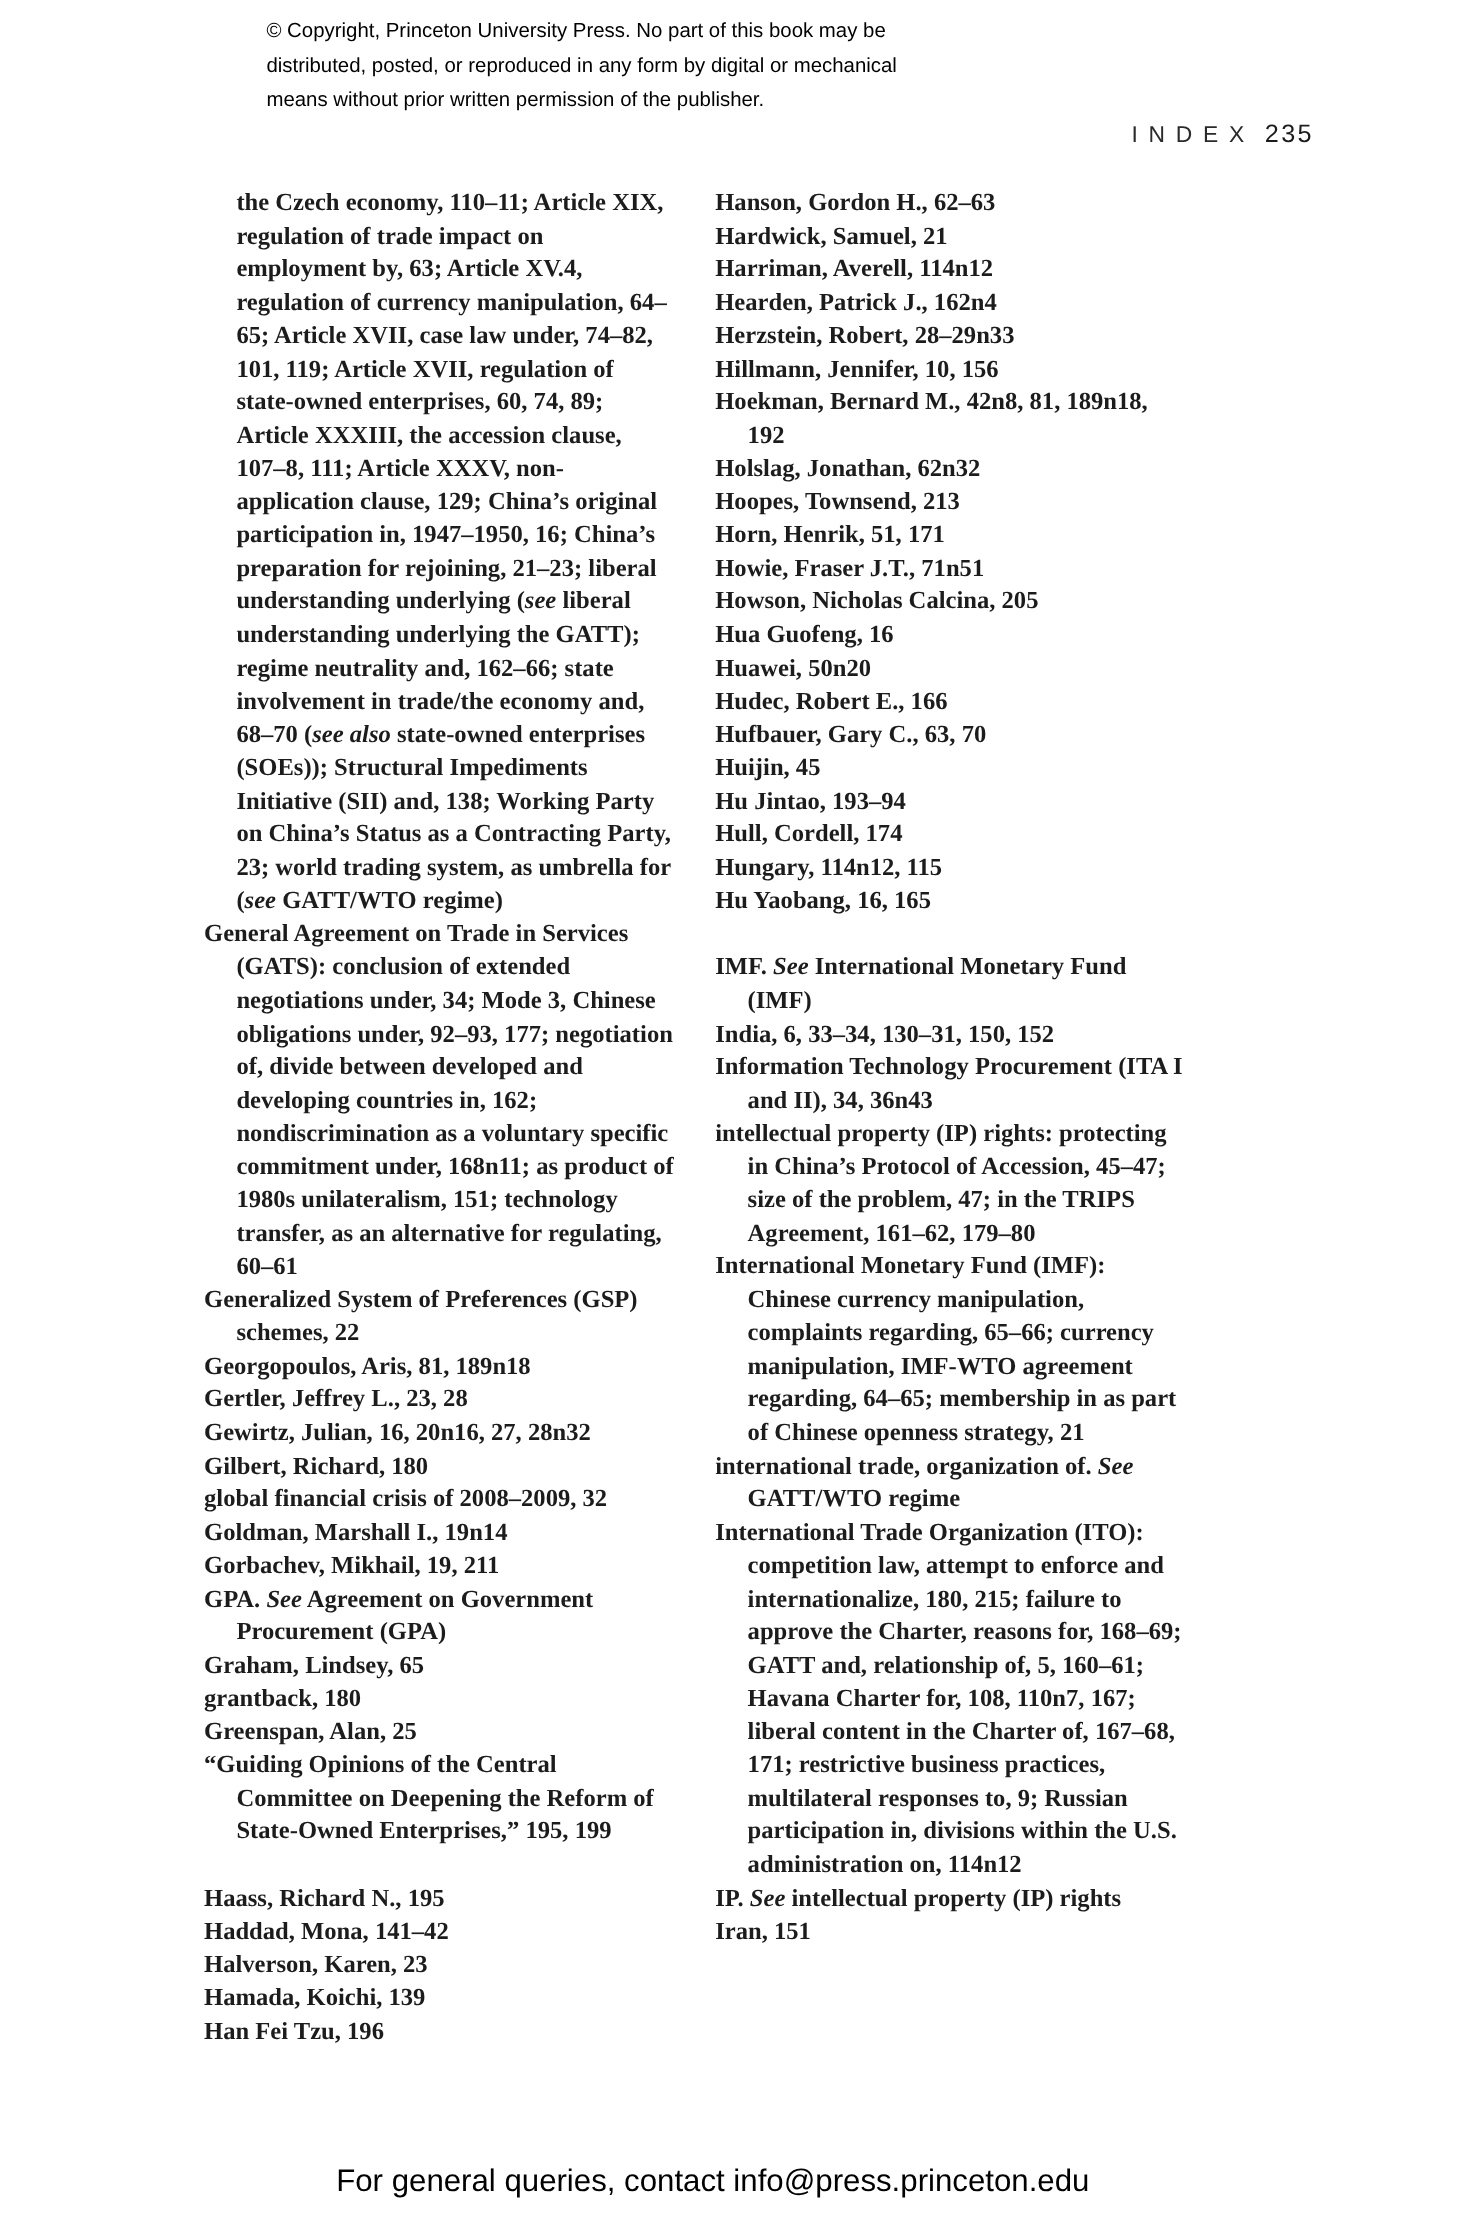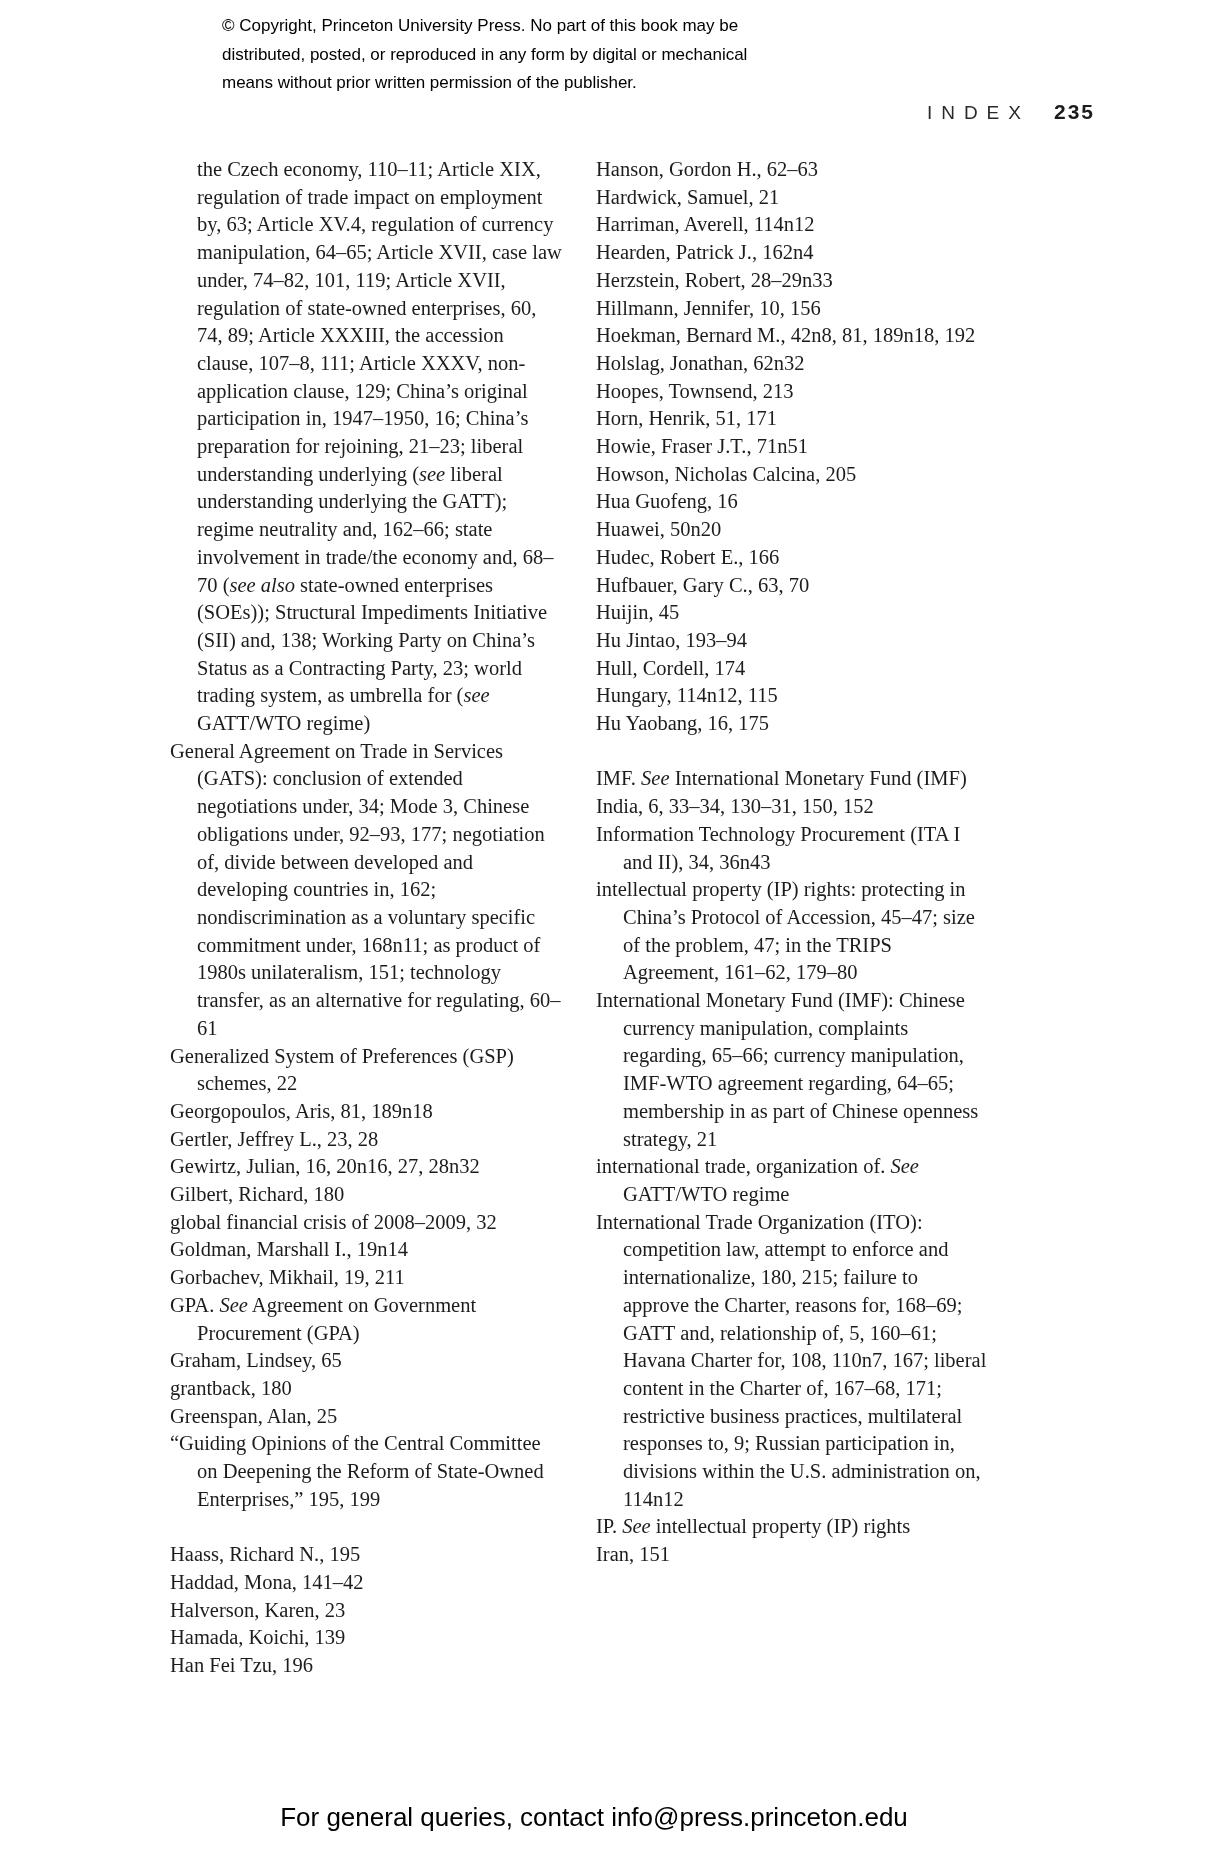--- a/index.html
+++ b/index.html
@@ -17,32 +17,32 @@
     font-size:17px; line-height:28.5px; color:#000;
     white-space:nowrap;
   }
 
   .running-head {
     position:absolute; top:100px; right:130px;
     font-family:"Liberation Sans", sans-serif;
     color:#2a2a2a; white-space:nowrap;
   }
   .running-head .index-label { font-size:19px; letter-spacing:9px; }
-  .running-head .page-number { font-size:21px; font-weight:bold; letter-spacing:2px; margin-left:24px; color:#1c1c1c; }
+  .running-head .page-number { font-size:21px; font-weight:normal; letter-spacing:2px; margin-left:8px; color:#1c1c1c; }
 
   .col {
     position:absolute; top:156px;
     font-size:20.5px; line-height:27.7px;
     color:#1c1c1c;
     text-align:left;
   }
   .col-left  { left:170px; width:392px; }
   .col-right { left:596px; width:392px; }
 
-  .col p { margin:0; }
+  .col p { margin:0;font-weight:bold; }
   .col p.entry { padding-left:27px; text-indent:-27px; }
   .col p.cont  { padding-left:27px; text-indent:0; }
   .col div.spacer { height:27.7px; }
   .col i { font-style:italic; }
 
   .footer {
     position:absolute; left:170px; top:1802px; width:848px;
     text-align:center;
     font-family:"Liberation Sans", sans-serif;
     font-size:26px; color:#000;
@@ -100,21 +100,21 @@
       <p class="entry"><span>Howie, Fraser J.T., 71n51</span></p>
       <p class="entry"><span>Howson, Nicholas Calcina, 205</span></p>
       <p class="entry"><span>Hua Guofeng, 16</span></p>
       <p class="entry"><span>Huawei, 50n20</span></p>
       <p class="entry"><span>Hudec, Robert E., 166</span></p>
       <p class="entry"><span>Hufbauer, Gary C., 63, 70</span></p>
       <p class="entry"><span>Huijin, 45</span></p>
       <p class="entry"><span>Hu Jintao, 193–94</span></p>
       <p class="entry"><span>Hull, Cordell, 174</span></p>
       <p class="entry"><span>Hungary, 114n12, 115</span></p>
-      <p class="entry"><span>Hu Yaobang, 16, 175</span></p>
+      <p class="entry"><span>Hu Yaobang, 16, 165</span></p>
       <div class="spacer"></div>
       <p class="entry"><span>IMF. </span><i>See</i><span> International Monetary Fund (IMF)</span></p>
       <p class="entry"><span>India, 6, 33–34, 130–31, 150, 152</span></p>
       <p class="entry"><span>Information Technology Procurement (ITA I and II), 34, 36n43</span></p>
       <p class="entry"><span>intellectual property (IP) rights: protecting in China’s Protocol of Accession, 45–47; size of the problem, 47; in the TRIPS Agreement, 161–62, 179–80</span></p>
       <p class="entry"><span>International Monetary Fund (IMF): Chinese currency manipulation, complaints regarding, 65–66; currency manipulation, IMF-WTO agreement regarding, 64–65; membership in as part of Chinese openness strategy, 21</span></p>
       <p class="entry"><span>international trade, organization of. </span><i>See</i><span> GATT/WTO regime</span></p>
       <p class="entry"><span>International Trade Organization (ITO): competition law, attempt to enforce and internationalize, 180, 215; failure to approve the Charter, reasons for, 168–69; GATT and, relationship of, 5, 160–61; Havana Charter for, 108, 110n7, 167; liberal content in the Charter of, 167–68, 171; restrictive business practices, multilateral responses to, 9; Russian participation in, divisions within the U.S. administration on, 114n12</span></p>
       <p class="entry"><span>IP. </span><i>See</i><span> intellectual property (IP) rights</span></p>
       <p class="entry"><span>Iran, 151</span></p>

